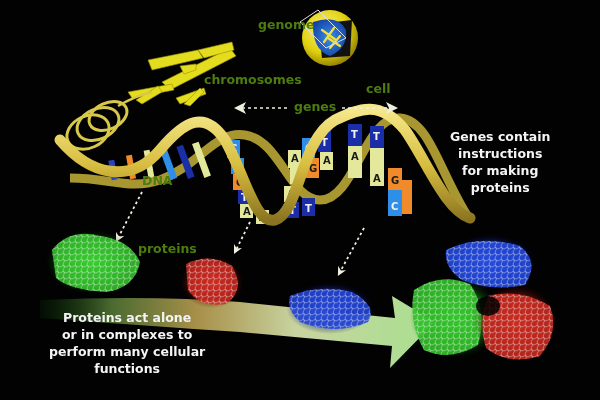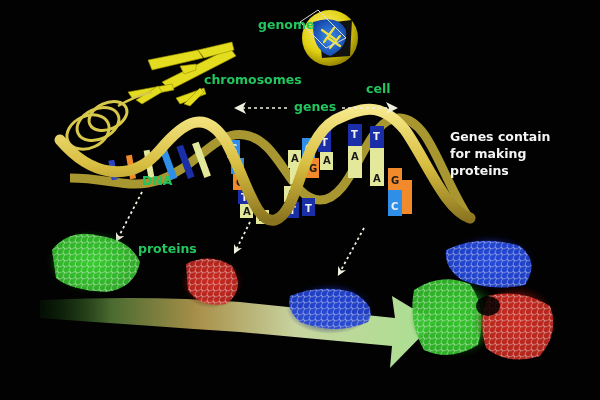--- a/index.html
+++ b/index.html
@@ -1,19 +1,19 @@
 <!DOCTYPE html>
 <html><head>
 <meta charset="utf-8">
 <style>
   html, body { margin: 0; padding: 0; background: #000; }
   body { width: 600px; height: 400px; overflow: hidden; position: relative; font-family: "DejaVu Sans", sans-serif; }
   #stage { position: absolute; left: 0; top: 0; width: 600px; height: 400px; background: #020202; }
-  .lbl { position: absolute; color: #22c55e; font-weight: bold; font-size: 12.5px; line-height: 1; white-space: nowrap; }
-  .para { position: absolute; color: #f4f4f4; font-weight: bold; font-size: 12.5px; line-height: 17px; }
+  .lbl { position: absolute; color: #4d7c0f; font-weight: bold; font-size: 12.5px; line-height: 1; white-space: nowrap; }
+  .para { position: absolute; color: #f4f4f4; font-weight: bold; font-size: 12.5px; line-height: 17px; text-align: center; }
   .para span { display: block; white-space: nowrap; }
   svg { position: absolute; left: 0; top: 0; }
   .base-letter { font-family: "DejaVu Sans", sans-serif; font-weight: bold; font-size: 10px; fill: #f0f0f0; }
   .base-letter.dark { fill: #1a1a1a; }
 </style>
 </head>
 <body>
 
 <div id="stage">
 
@@ -212,17 +212,24 @@
 
   <div class="lbl" style="left:258px; top:19px;">genome</div>
   <div class="lbl" style="left:366px; top:59px;margin-top:24px;">cell</div>
   <div class="lbl" style="left:204px; top:74px;text-align:right;">chromosomes</div>
   <div class="lbl" style="left:294px; top:101px;">genes</div>
   <div class="lbl" style="left:110px; top:175px;margin-left:32px;">DNA</div>
   <div class="lbl" style="left:138px; top:243px;">proteins</div>
 
   <div class="para" style="left:450px; top:128px;">
     <span>Genes contain</span>
+    <span>instructions</span>
     <span>for making</span>
     <span>proteins</span>
   </div>
 
+  <div class="para" style="left:49px; top:309px;">
+    <span>Proteins act alone</span>
+    <span>or in complexes to</span>
+    <span>perform many cellular</span>
+    <span>functions</span>
+  </div>
 </div>
 
 </body></html>

